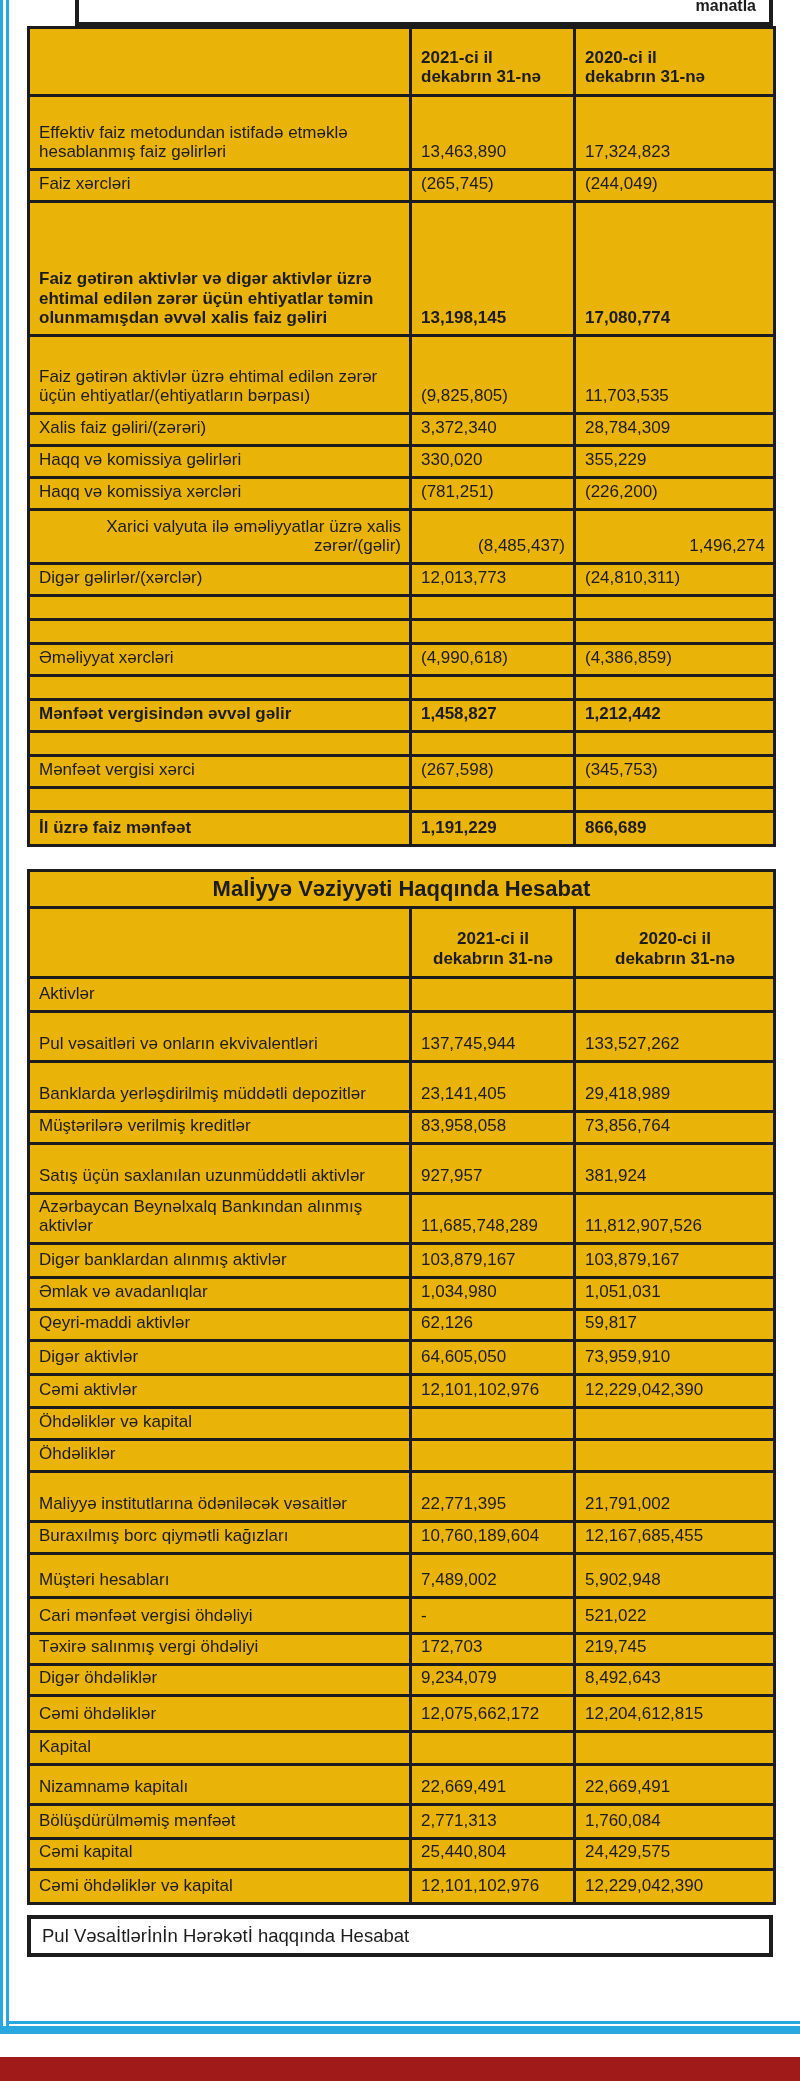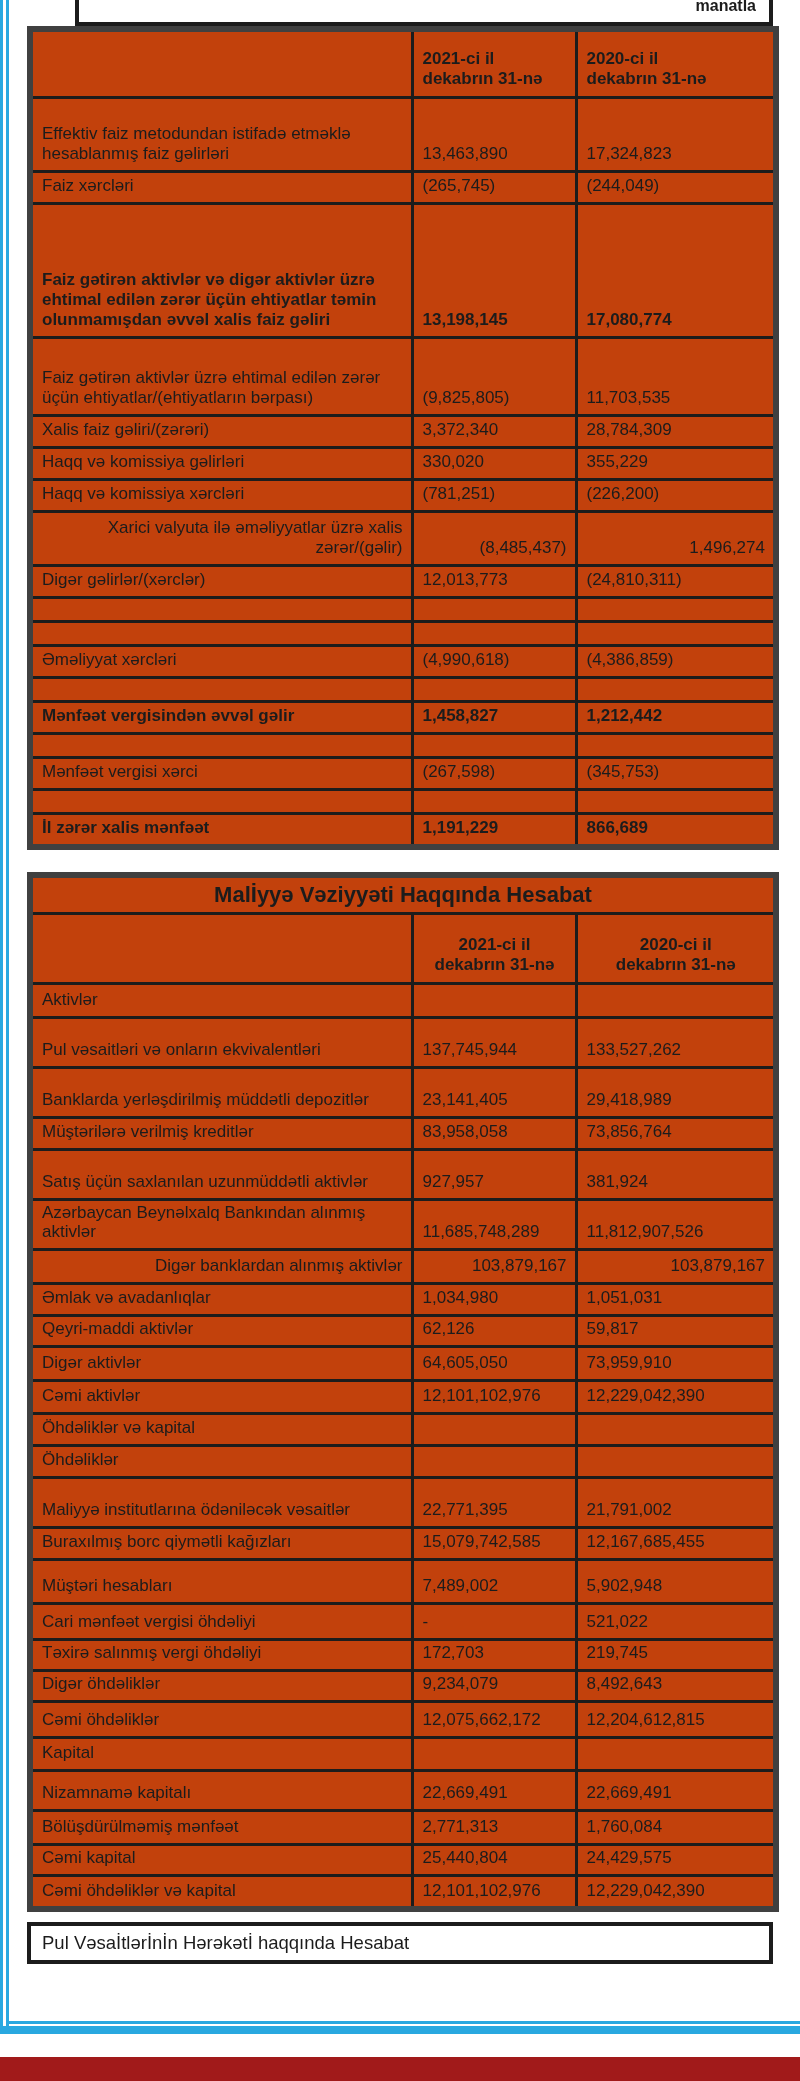--- a/index.html
+++ b/index.html
@@ -23,21 +23,21 @@
   .manatla-row{
     margin-left:48px;height:26px;box-sizing:border-box;
     border-left:4px solid #1c1c1c;border-right:4px solid #1c1c1c;border-bottom:4px solid #1c1c1c;
     display:flex;justify-content:flex-end;align-items:flex-start;
     padding-right:13px;overflow:hidden;
   }
   .manatla-row span{font-weight:bold;font-size:16px;margin-top:-3px;}
 
   table.fin{
     border-collapse:collapse;width:100%;table-layout:fixed;
-    border:6px solid #404040;background:#c2410c;padding-left:14px;
+    border:2px solid #404040;background:#eab308;padding-left:14px;
   }
   table.fin td{
     border:3px solid #1c1c1c;vertical-align:bottom;box-sizing:border-box;
     padding:2px 8px 6px 9px;font-size:17px;line-height:1.16;overflow:hidden;
   }
   table.fin tr.hdr td{font-weight:bold;white-space:pre-line;padding-bottom:7px;}
   #t2 tr.hdr td.val{text-align:center;}
   table.fin tr.bold td{font-weight:bold;}
   table.fin tr.title-row td{
     text-align:center;font-weight:bold;vertical-align:middle;
@@ -159,21 +159,21 @@
           <td class="lbl">Mənfəət vergisi xərci</td>
           <td class="val">(267,598)</td>
           <td class="val">(345,753)</td>
         </tr>
         <tr style="height: 24px;">
           <td class="lbl"></td>
           <td class="val"></td>
           <td class="val"></td>
         </tr>
         <tr class="bold" style="height: 34px;">
-          <td class="lbl">İl zərər xalis mənfəət</td>
+          <td class="lbl">İl üzrə faiz mənfəət</td>
           <td class="val">1,191,229</td>
           <td class="val">866,689</td>
         </tr>
       </tbody>
   </table>
 
   <table class="fin" id="t2">
     <colgroup>
         <col style="width:382px">
         <col style="width:164px">
@@ -213,21 +213,21 @@
         <tr style="height: 50px;">
           <td class="lbl">Satış üçün saxlanılan uzunmüddətli aktivlər</td>
           <td class="val">927,957</td>
           <td class="val">381,924</td>
         </tr>
         <tr style="height: 50px;">
           <td class="lbl">Azərbaycan Beynəlxalq Bankından alınmış aktivlər</td>
           <td class="val">11,685,748,289</td>
           <td class="val">11,812,907,526</td>
         </tr>
-        <tr style="height: 34px; text-align: right;">
+        <tr style="height: 34px;">
           <td class="lbl">Digər banklardan alınmış aktivlər</td>
           <td class="val">103,879,167</td>
           <td class="val">103,879,167</td>
         </tr>
         <tr style="height: 32px;">
           <td class="lbl">Əmlak və avadanlıqlar</td>
           <td class="val">1,034,980</td>
           <td class="val">1,051,031</td>
         </tr>
         <tr style="height: 31px;">
@@ -255,21 +255,21 @@
           <td class="val"></td>
           <td class="val"></td>
         </tr>
         <tr style="height: 50px;">
           <td class="lbl">Maliyyə institutlarına ödəniləcək vəsaitlər</td>
           <td class="val">22,771,395</td>
           <td class="val">21,791,002</td>
         </tr>
         <tr style="height: 32px;">
           <td class="lbl">Buraxılmış borc qiymətli kağızları</td>
-          <td class="val">15,079,742,585</td>
+          <td class="val">10,760,189,604</td>
           <td class="val">12,167,685,455</td>
         </tr>
         <tr style="height: 44px;">
           <td class="lbl">Müştəri hesabları</td>
           <td class="val">7,489,002</td>
           <td class="val">5,902,948</td>
         </tr>
         <tr style="height: 36px;">
           <td class="lbl">Cari mənfəət vergisi öhdəliyi</td>
           <td class="val">-</td>

